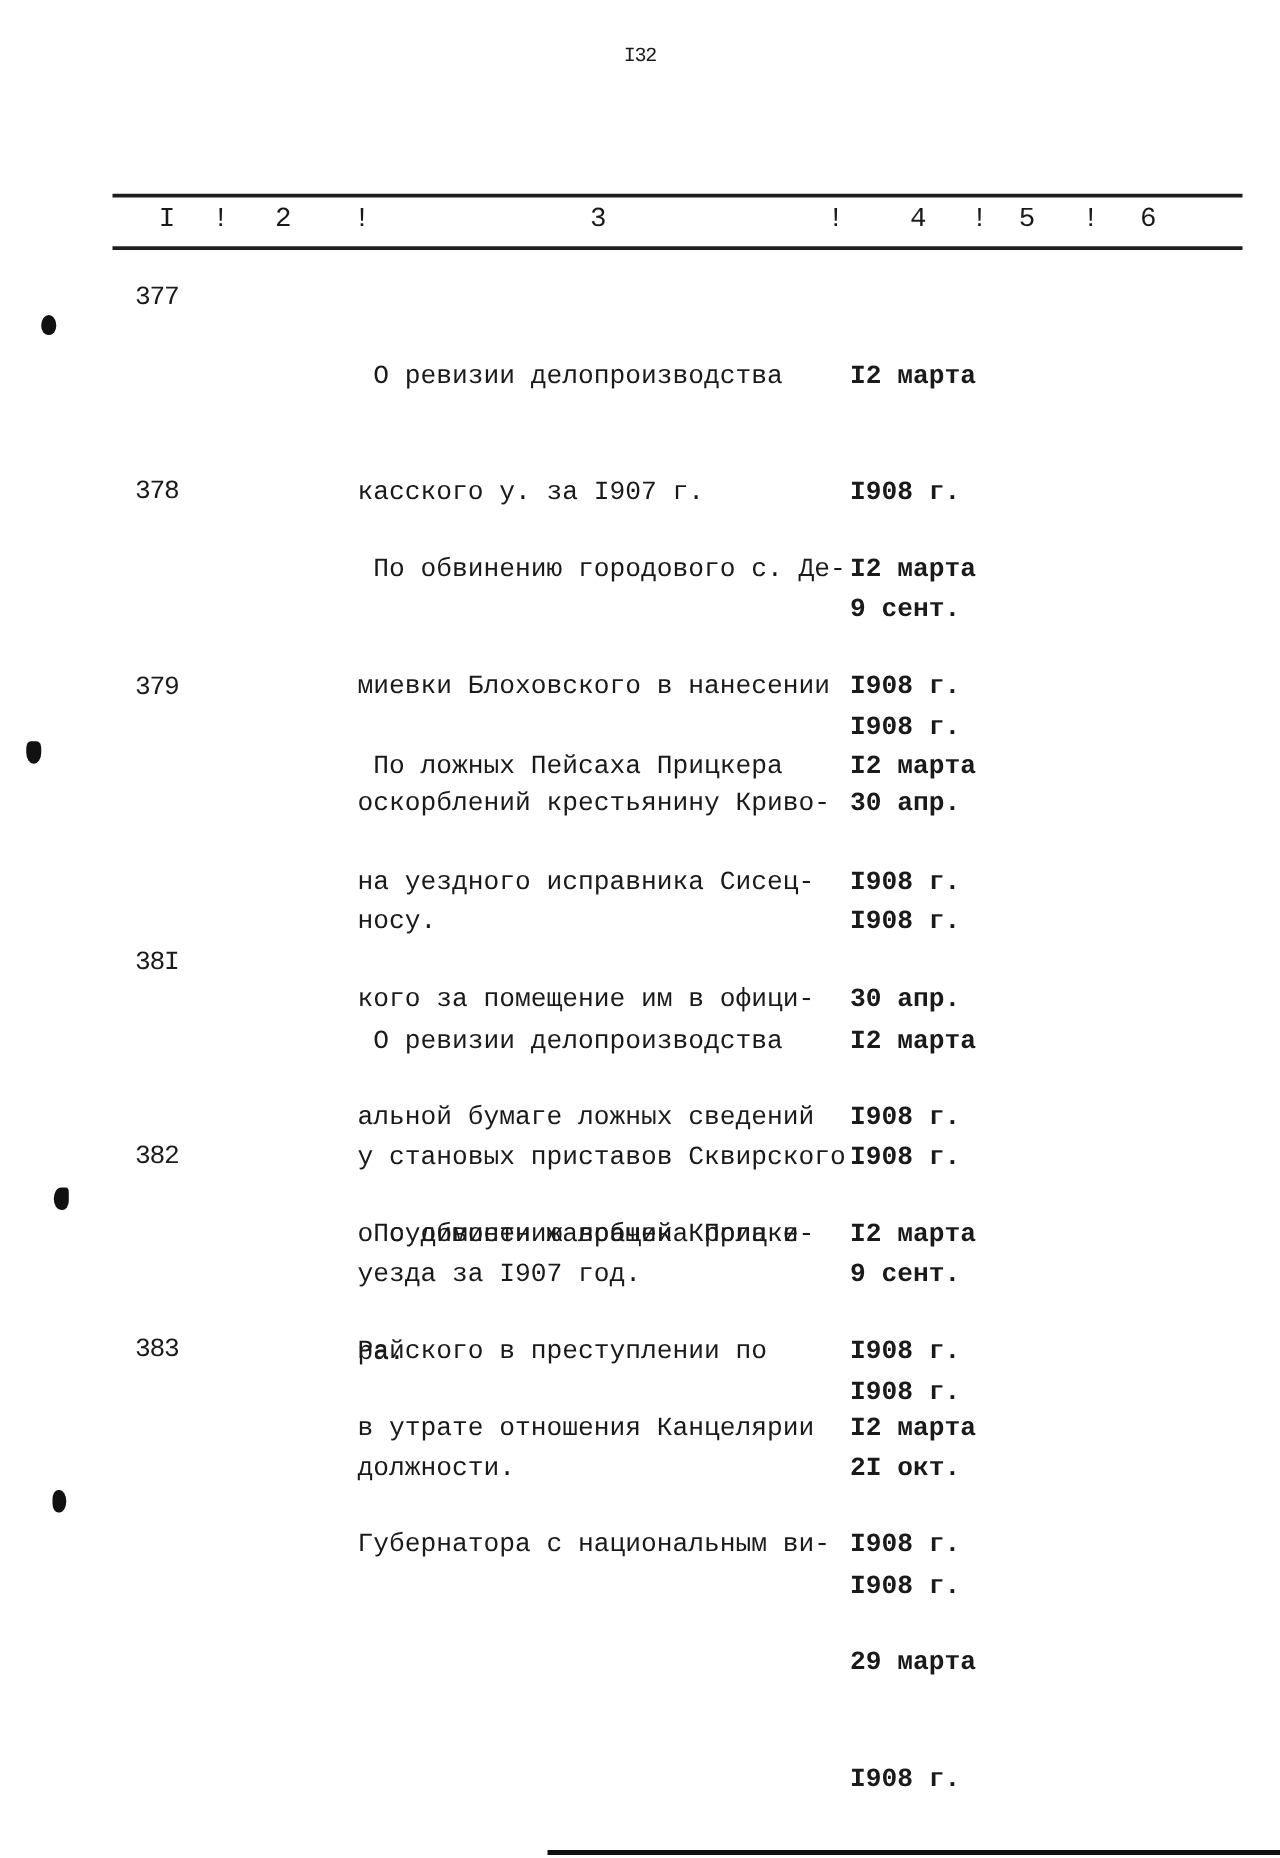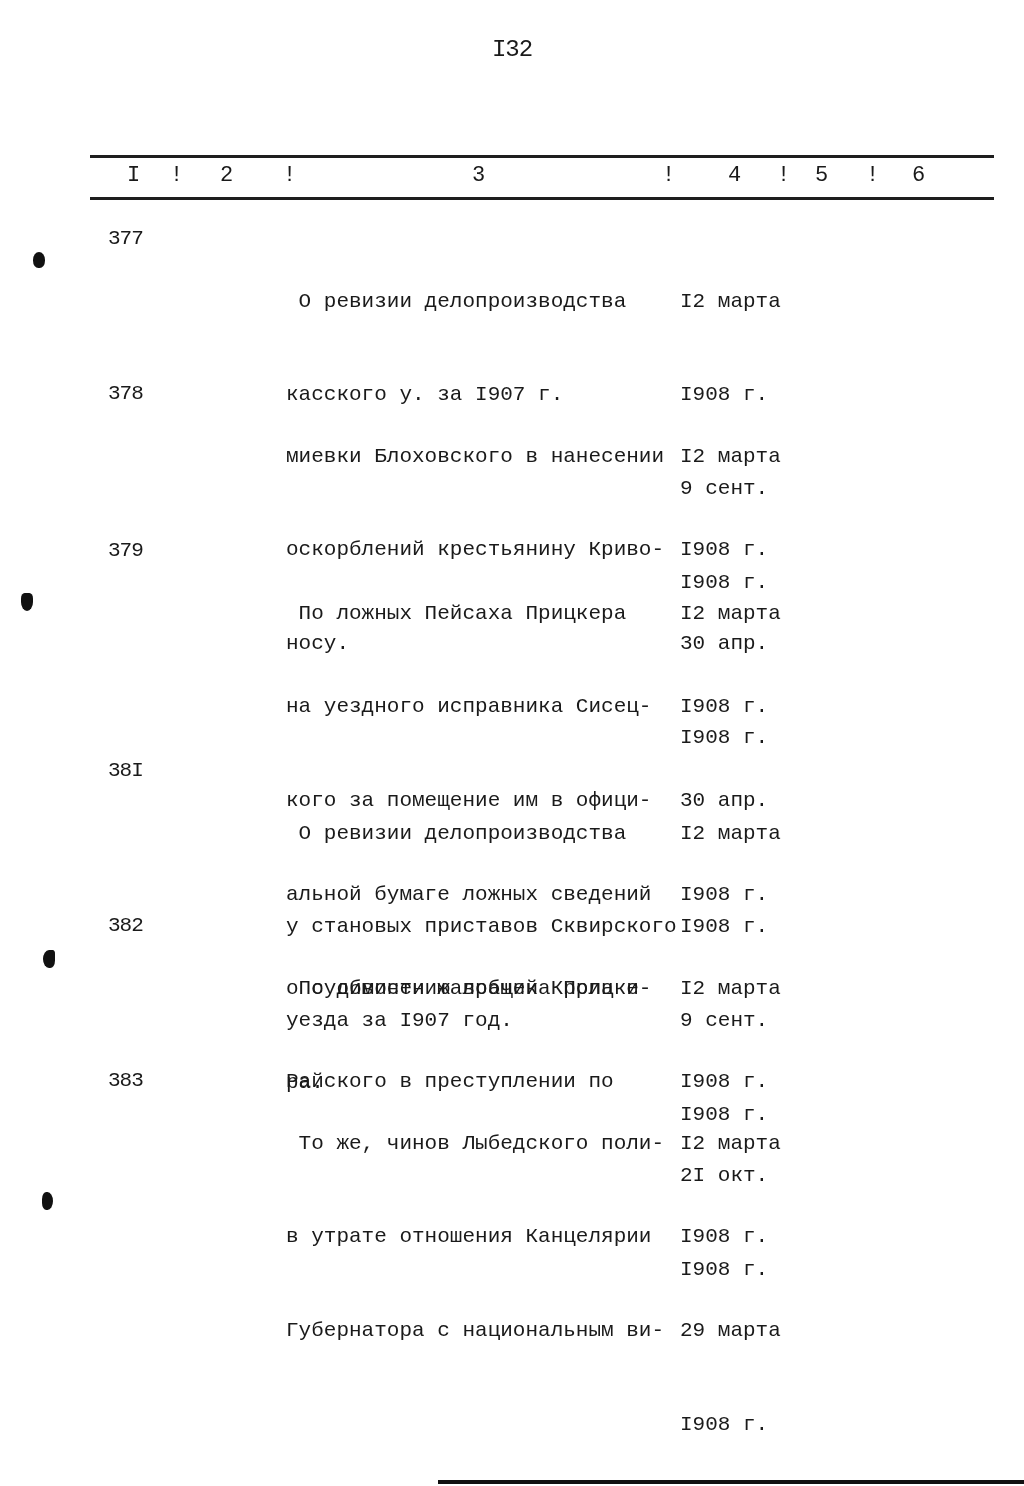--- a/index.html
+++ b/index.html
@@ -3,36 +3,36 @@
   <meta charset="utf-8">
   <style>
     html, body { margin: 0; padding: 0; }
     body {
       width: 1024px; height: 1486px; background: #ffffff; position: relative; overflow: hidden;
       font-family: "Liberation Mono", "DejaVu Sans Mono", monospace;
       color: #1a1a1a;
     }
     .page-number {
       position: absolute; top: 36px; left: 0; width: 1024px; text-align: center;
-      font-size: 24px; letter-spacing: -1px;
+      font-size: 16px; letter-spacing: -1px;
     }
     .rule {
       position: absolute; left: 90px; width: 904px; height: 3px; background: #1e1e1e;
     }
     .rule.top { top: 155px; }
     .rule.bottom { top: 197px; }
     .header-row {
       position: absolute; top: 163px; left: 0; width: 1024px; height: 28px; font-size: 22px;
     }
     .header-row span { position: absolute; top: 0; }
     .entry { position: absolute; left: 0; width: 1024px; font-size: 21px; line-height: 31.3px; }
     .entry .num { position: absolute; left: 108px; top: 0; letter-spacing: -1px; }
     .entry .title { position: absolute; left: 286px; top: 0; width: 395px; white-space: pre; }
     .entry .title div { white-space: pre; }
-    .entry .dates { position: absolute; left: 680px; top: 0; white-space: pre; }
+    .entry .dates { position: absolute; left: 680px; top: 0; white-space: pre; font-weight: bold; }
     .entry .dates div { white-space: pre; }
     .mark { position: absolute; background: #111; border-radius: 50% 50% 45% 45%; }
     .footer-line { position: absolute; left: 438px; top: 1480px; width: 586px; height: 4px; background: #111; }
   </style>
 </head>
 <body>
 
 <div class="page-number">I32</div>
 
 <div class="rule top"></div>
@@ -61,20 +61,21 @@
     <div>I2 марта</div>
     <div>I908 г.</div>
     <div>9 сент.</div>
     <div>I908 г.</div>
   </div>
 </div>
 
 <div class="entry" style="top:378px">
   <span class="num">378</span>
   <div class="title">
+    <div> По обвинению городового с. Де-</div>
     <div>миевки Блоховского в нанесении</div>
     <div>оскорблений крестьянину Криво-</div>
     <div>носу.</div>
   </div>
   <div class="dates">
     <div>I2 марта</div>
     <div>I908 г.</div>
     <div>30 апр.</div>
     <div>I908 г.</div>
   </div>
@@ -111,33 +112,33 @@
     <div>9 сент.</div>
     <div>I908 г.</div>
   </div>
 </div>
 
 <div class="entry" style="top:910px">
   <span class="num">382</span>
   <div class="title">
     <div> По обвинению врачей Крола и</div>
     <div>Райского в преступлении по</div>
+    <div>должности.</div>
   </div>
   <div class="dates">
     <div>I2 марта</div>
     <div>I908 г.</div>
     <div>2I окт.</div>
     <div>I908 г.</div>
   </div>
 </div>
 
 <div class="entry" style="top:1065px">
   <span class="num">383</span>
   <div class="title">
-    <div> То же, чинов Лыбедского поли-</div>
     <div>в утрате отношения Канцелярии</div>
     <div>Губернатора с национальным ви-</div>
     
     
   </div>
   <div class="dates">
     <div>I2 марта</div>
     <div>I908 г.</div>
     <div>29 марта</div>
     <div>I908 г.</div>

